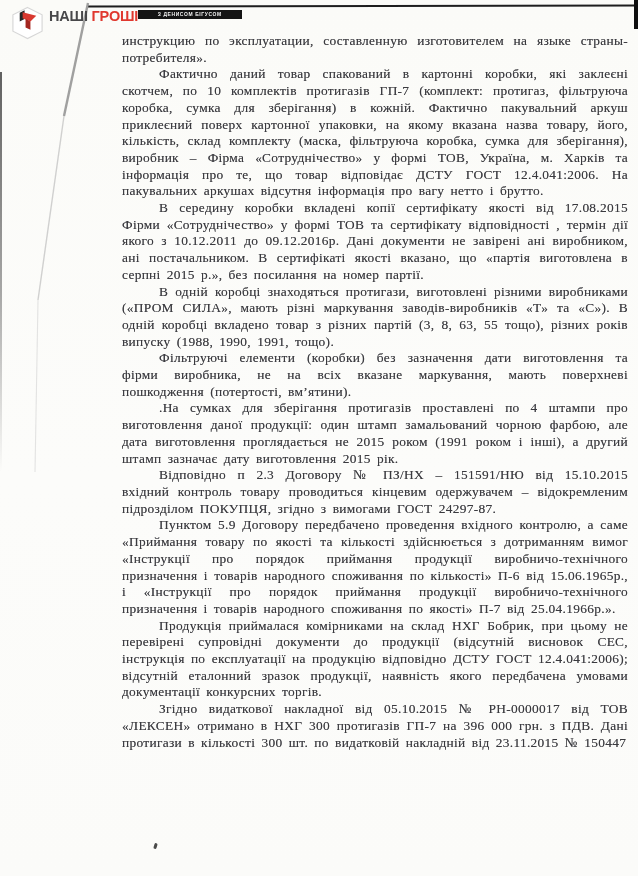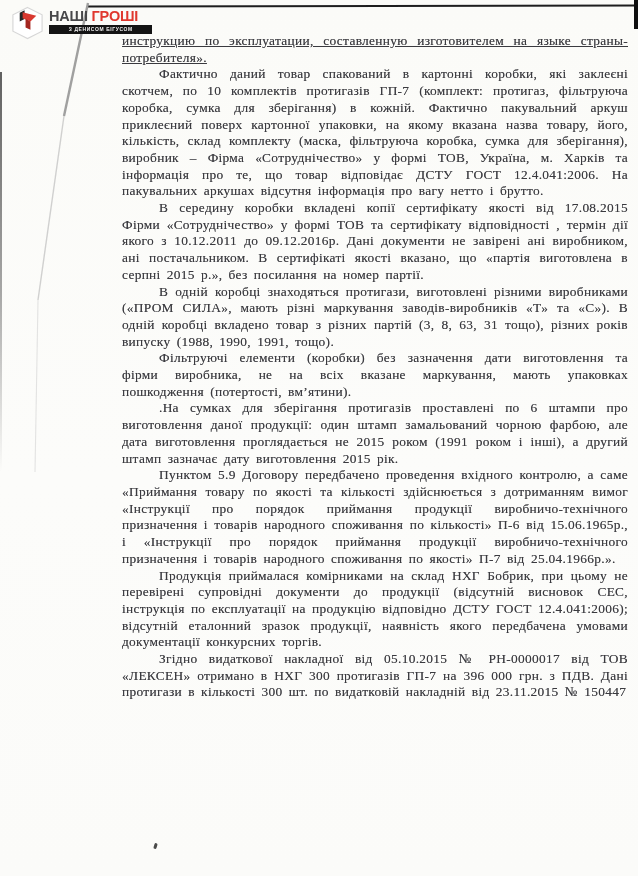--- a/index.html
+++ b/index.html
@@ -14,21 +14,21 @@
   .artifact{position:absolute;pointer-events:none;}
   .top-edge-line{left:88px;top:5px;width:550px;height:2px;background:#1e1e1e;transform:rotate(-0.08deg);}
   .right-edge-bar{right:0;top:0;width:4px;height:29px;background:#0f0f0f;}
   .left-edge-line{left:0;top:72px;width:2px;height:400px;
     background:linear-gradient(180deg,rgba(70,70,70,.85) 0%,rgba(110,110,110,.6) 55%,rgba(140,140,140,0) 100%);}
   .speck{left:154px;top:843px;width:3px;height:6px;background:#4a4a4a;border-radius:2px;transform:rotate(18deg);}
   svg.crease{left:0;top:0;width:638px;height:876px;}
   
   .logo{position:absolute;left:10px;top:6px;display:flex;align-items:flex-start;gap:4px;}
   .logo-cube{flex:0 0 auto;}
-  .logo-textcol{display:flex;flex-direction:column;margin-top:3px;}
+  .logo-textcol{display:flex;margin-top:3px;}
   .logo-title{
     font-family:"Liberation Sans", sans-serif;
     font-weight:bold;font-size:14.5px;line-height:15px;letter-spacing:-0.2px;
     white-space:nowrap;
   }
   .logo-title .t1{color:#48484a;}
   .logo-title .t2{color:#e0382e;}
   .logo-bar{
     margin-top:1px;background:#141414;height:9px;
     display:flex;align-items:center;justify-content:center;
@@ -41,21 +41,21 @@
   }
   
   .doc-text{
     position:absolute;left:122px;top:33px;width:506px;
     font-size:13.4px;line-height:16.7px;color:#3a3a3f;
     text-align:justify;
     letter-spacing:0.3px;word-spacing:2.6px;
     text-shadow:0 0 0.4px rgba(58,58,63,0.55);
   }
   .doc-text p{margin:0;text-indent:37px;}
-  .doc-text p.cont{text-indent:0;text-decoration:underline;}
+  .doc-text p.cont{text-indent:0;}
 </style>
 </head>
 <body>
 
 <div class="page">
 
   <div class="artifact top-edge-line"></div>
   <div class="artifact right-edge-bar"></div>
   <div class="artifact left-edge-line"></div>
   <div class="artifact speck"></div>
@@ -80,21 +80,22 @@
       <div class="logo-bar">
         <span class="logo-slogan">З ДЕНИСОМ БІГУСОМ</span>
       </div>
     </div>
   </div>
 
   <div class="doc-text">
     <p class="cont">инструкцию по эксплуатации, составленную изготовителем на языке страны-потребителя».</p>
     <p>Фактично даний товар спакований в картонні коробки, які заклеєні скотчем, по 10 комплектів протигазів ГП-7 (комплект: протигаз, фільтруюча коробка, сумка для зберігання) в кожній. Фактично пакувальний аркуш приклеєний поверх картонної упаковки, на якому вказана назва товару, його, кількість, склад комплекту (маска, фільтруюча коробка, сумка для зберігання), виробник – Фірма «Сотруднічество» у формі ТОВ, Україна, м. Харків та інформація про те, що товар відповідає ДСТУ ГОСТ 12.4.041:2006. На пакувальних аркушах відсутня інформація про вагу нетто і брутто.</p>
     <p>В середину коробки вкладені копії сертифікату якості від 17.08.2015 Фірми «Сотруднічество» у формі ТОВ та сертифікату відповідності , термін дії якого з 10.12.2011 до 09.12.2016р. Дані документи не завірені ані виробником, ані постачальником. В сертифікаті якості вказано, що «партія виготовлена в серпні 2015 р.», без посилання на номер партії.</p>
-    <p>В одній коробці знаходяться протигази, виготовлені різними виробниками («ПРОМ СИЛА», мають різні маркування заводів-виробників «Т» та «С»). В одній коробці вкладено товар з різних партій (3, 8, 63, 31 тощо), різних років випуску (1988, 1990, 1991, тощо).</p>
-    <p>Фільтруючі елементи (коробки) без зазначення дати виготовлення та фірми виробника, не на всіх вказане маркування, мають упаковках пошкодження (потертості, вм’ятини).</p>
-    <p>.На сумках для зберігання протигазів проставлені по 6 штампи про виготовлення даної продукції: один штамп замальований чорною фарбою, але дата виготовлення проглядається не 2015 роком (1991 роком і інші), а другий штамп зазначає дату виготовлення 2015 рік.</p>
+    <p>В одній коробці знаходяться протигази, виготовлені різними виробниками («ПРОМ СИЛА», мають різні маркування заводів-виробників «Т» та «С»). В одній коробці вкладено товар з різних партій (3, 8, 63, 55 тощо), різних років випуску (1988, 1990, 1991, тощо).</p>
+    <p>Фільтруючі елементи (коробки) без зазначення дати виготовлення та фірми виробника, не на всіх вказане маркування, мають поверхневі пошкодження (потертості, вм’ятини).</p>
+    <p>.На сумках для зберігання протигазів проставлені по 4 штампи про виготовлення даної продукції: один штамп замальований чорною фарбою, але дата виготовлення проглядається не 2015 роком (1991 роком і інші), а другий штамп зазначає дату виготовлення 2015 рік.</p>
+    <p>Відповідно п 2.3 Договору № ПЗ/НХ – 151591/НЮ від 15.10.2015 вхідний контроль товару проводиться кінцевим одержувачем – відокремленим підрозділом ПОКУПЦЯ, згідно з вимогами ГОСТ 24297-87.</p>
     <p>Пунктом 5.9 Договору передбачено проведення вхідного контролю, а саме «Приймання товару по якості та кількості здійснюється з дотриманням вимог «Інструкції про порядок приймання продукції виробничо-технічного призначення і товарів народного споживання по кількості» П-6 від 15.06.1965р., і «Інструкції про порядок приймання продукції виробничо-технічного призначення і товарів народного споживання по якості» П-7 від 25.04.1966р.».</p>
     <p>Продукція приймалася комірниками на склад НХГ Бобрик, при цьому не перевірені супровідні документи до продукції (відсутній висновок СЕС, інструкція по експлуатації на продукцію відповідно ДСТУ ГОСТ 12.4.041:2006); відсутній еталонний зразок продукції, наявність якого передбачена умовами документації конкурсних торгів.</p>
     <p>Згідно видаткової накладної від 05.10.2015 № РН-0000017 від ТОВ «ЛЕКСЕН» отримано в НХГ 300 протигазів ГП-7 на 396 000 грн. з ПДВ. Дані протигази в кількості 300 шт. по видатковій накладній від 23.11.2015 № 150447</p>
   </div>
 
 </div>
 
 </body></html>

